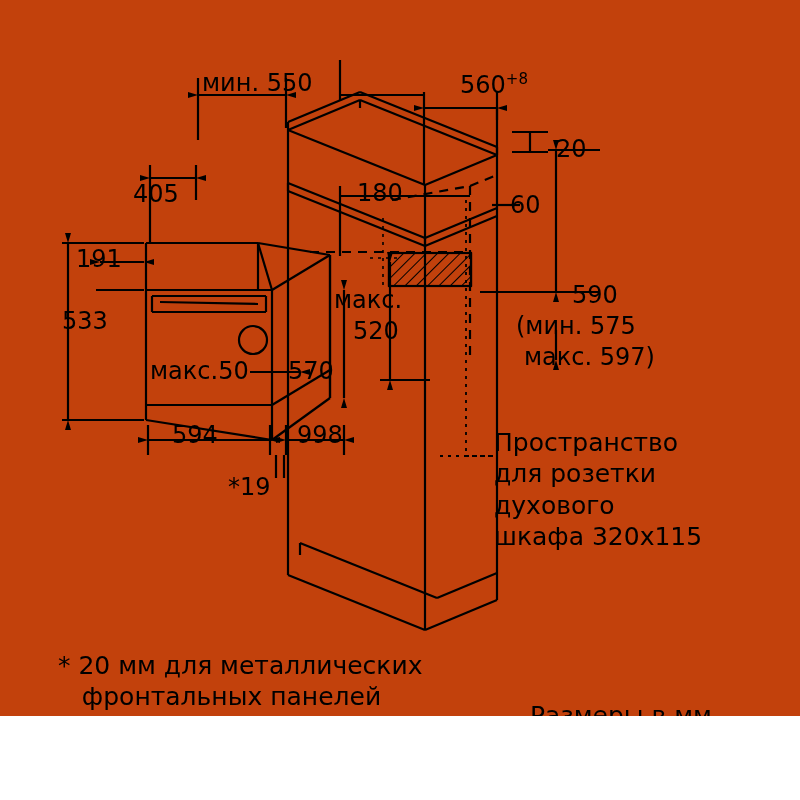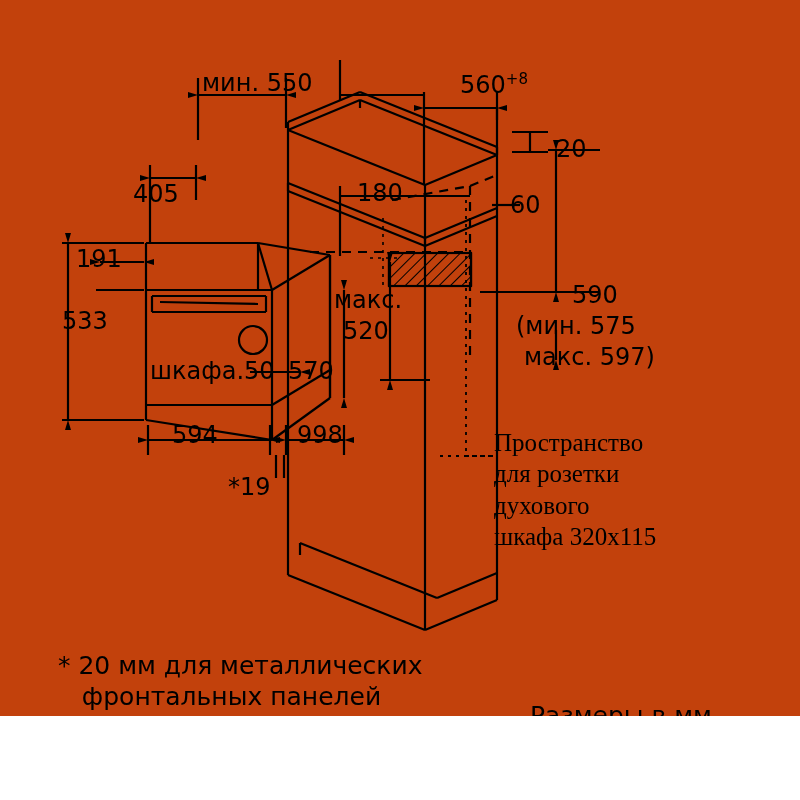--- a/index.html
+++ b/index.html
@@ -214,37 +214,37 @@
 
   <div class="lbl" style="left:357px; top:180px;">180</div>
 
   <div class="lbl" style="left:510px; top:192px;">60</div>
 
   <div class="lbl" style="left:76px; top:246px;">191</div>
 
   <div class="lbl" style="left:62px; top:308px;">533</div>
 
   <div class="lbl" style="left:334px; top:287px;">макс.</div>
-  <div class="lbl" style="left:343px; top:318px;">520</div>
+  <div class="lbl" style="left:332px; top:318px;padding-left:21px;">520</div>
 
   <div class="lbl" style="left:288px; top:358px;">570</div>
 
-  <div class="lbl" style="left:150px; top:358px;">шкафа.50</div>
+  <div class="lbl" style="left:150px; top:358px;">макс.50</div>
 
   <div class="lbl" style="left:172px; top:422px;">594</div>
 
   <div class="lbl" style="left:297px; top:422px;">998</div>
 
   <div class="lbl" style="left:228px; top:474px;">*19</div>
 
   <div class="lbl" style="left:572px; top:282px;text-align:right;">590</div>
   <div class="lbl" style="left:516px; top:313px;">(мин. 575</div>
   <div class="lbl" style="left:524px; top:344px;">макс. 597)</div>
 
-  <div class="note" style="left:494px; top:427px;font-family:Liberation Serif, serif;">Пространство
+  <div class="note" style="left:494px; top:427px;">Пространство
 для розетки
 духового
 шкафа 320x115</div>
 
   <div class="note" style="left:58px; top:650px;">* 20 мм для металлических
    фронтальных панелей</div>
 
   <div class="note" style="left:530px; top:700px;">Размеры в мм</div>
 
 </div>

